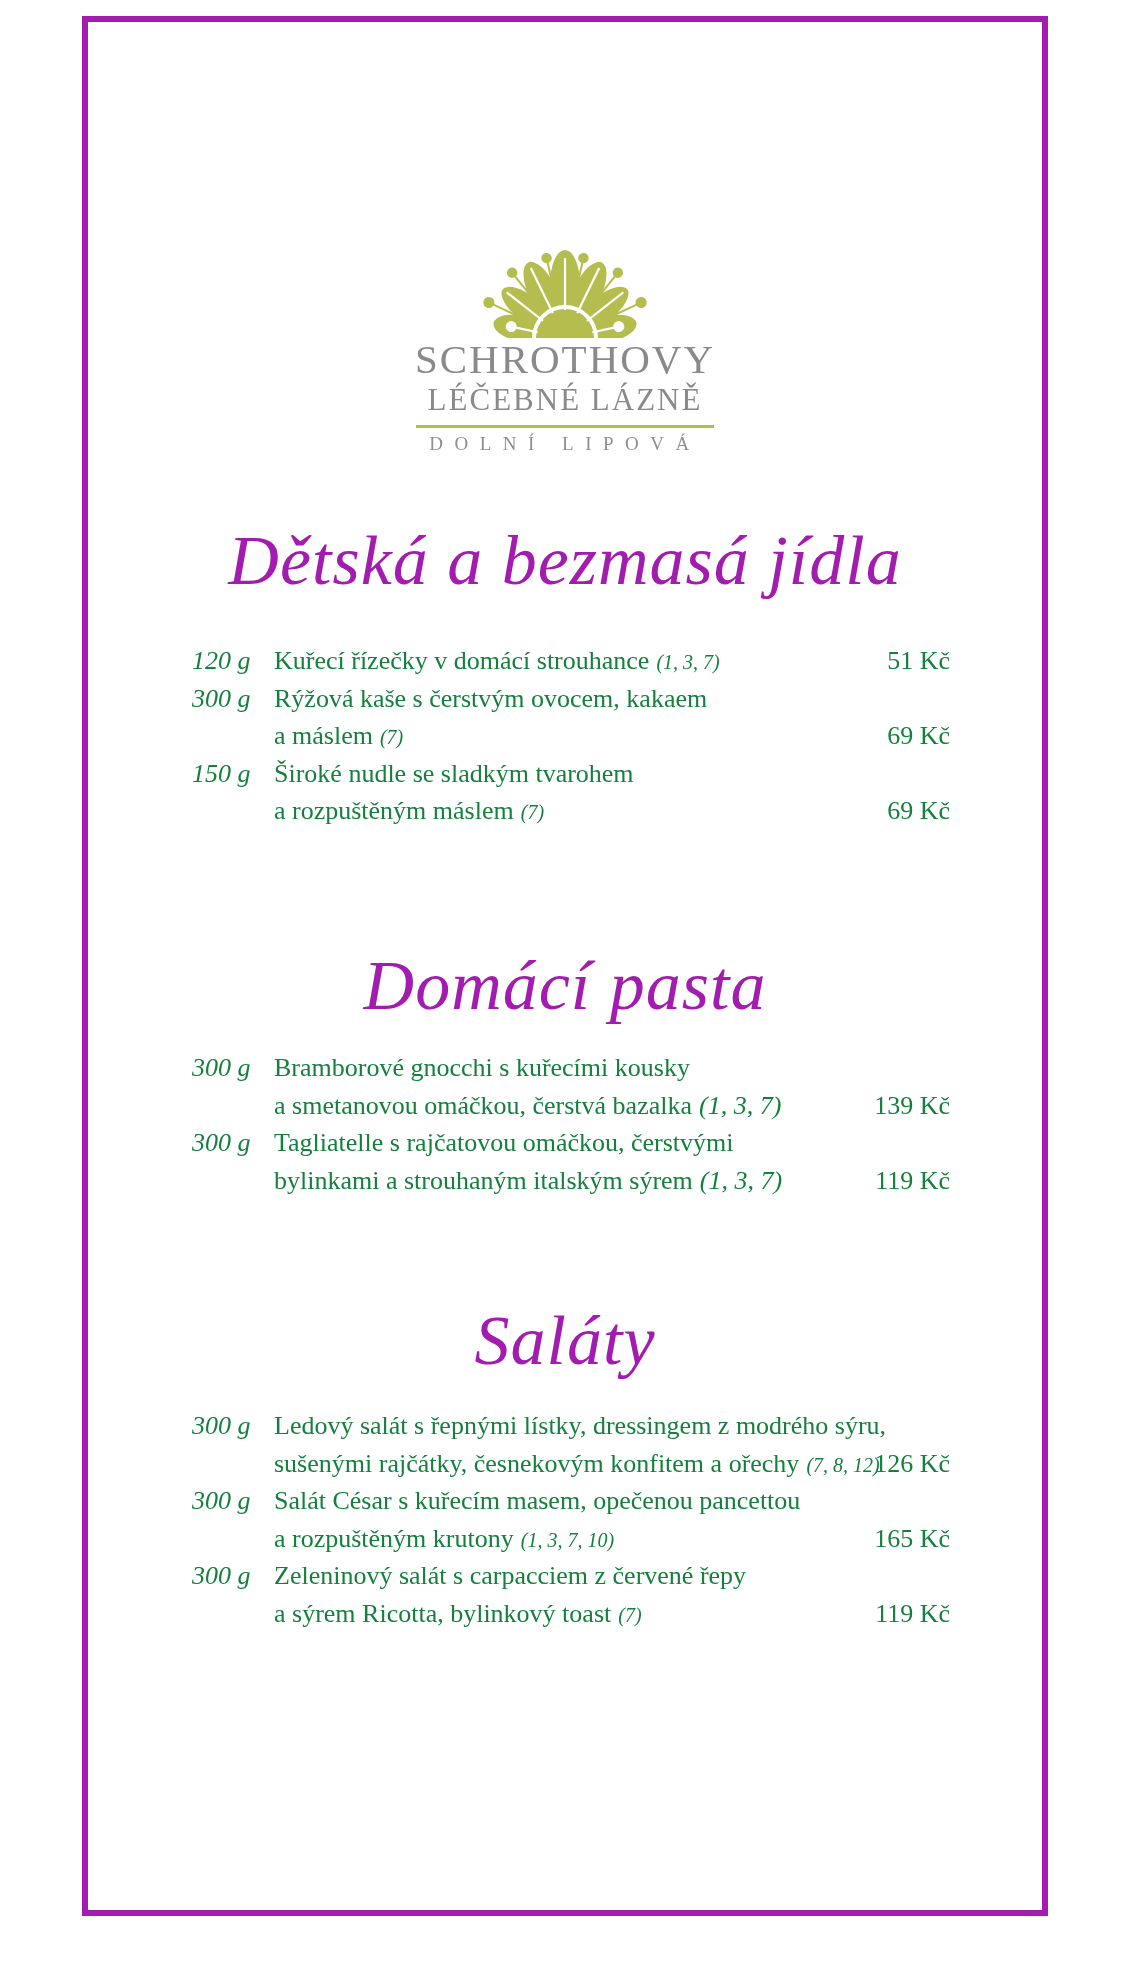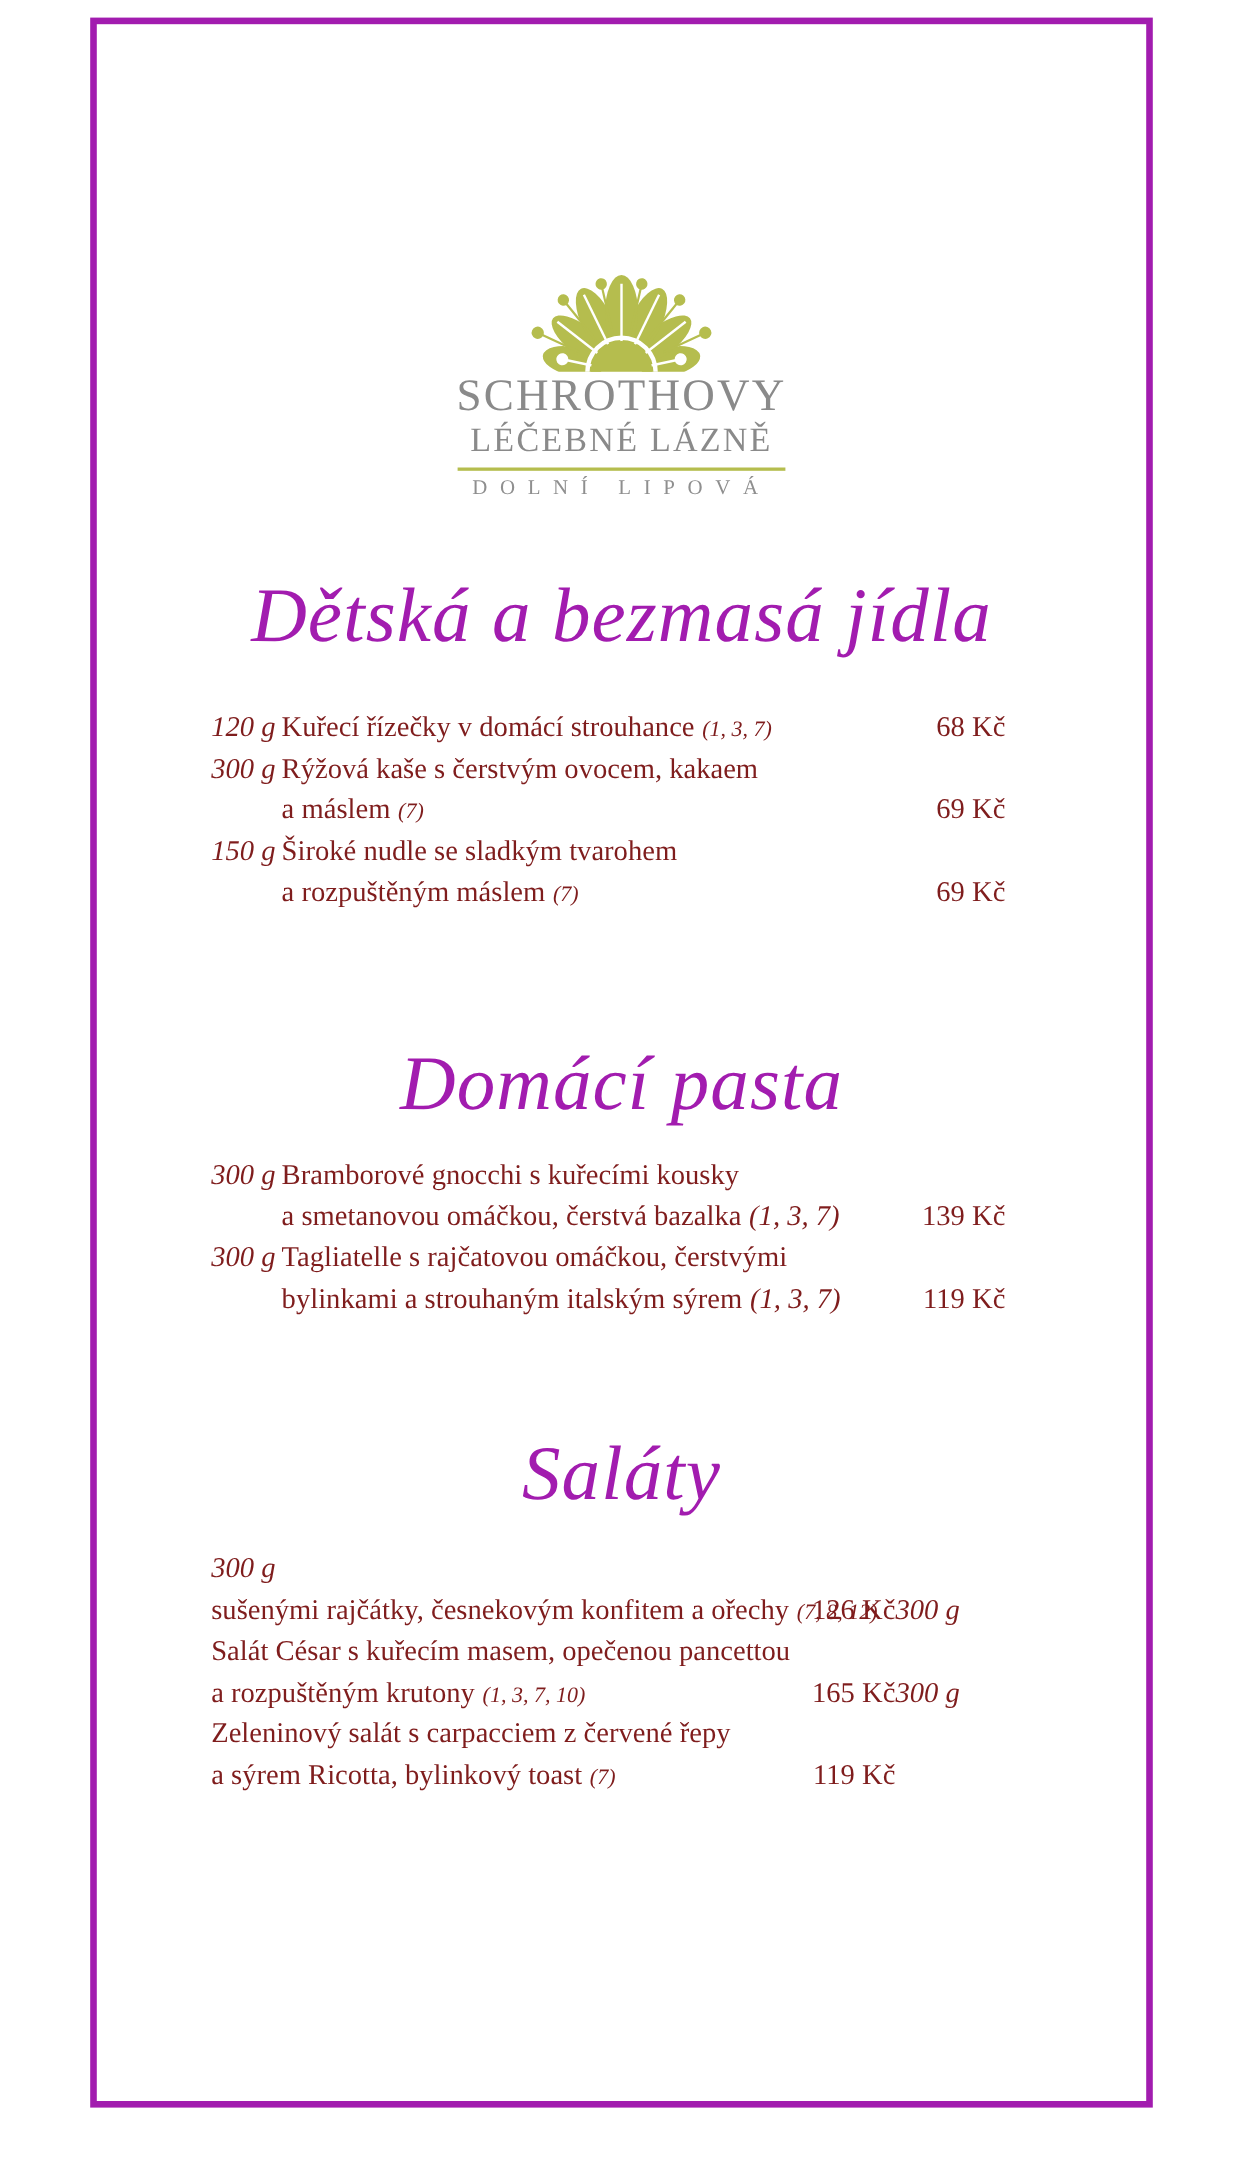--- a/index.html
+++ b/index.html
@@ -20,22 +20,22 @@
     font-style:italic;font-weight:400;color:#a21caf;
     font-size:70px;line-height:1.1;letter-spacing:1px;
   }
   .h1{top:500px;}
   .h2{top:925px;}
   .h3{top:1280px;}
   
   .rows{
     position:absolute;left:104px;width:758px;
     display:grid;grid-template-columns:64px 558px 100px;
-    grid-auto-rows:37.5px;
-    font-size:26px;line-height:37.5px;color:#7f1d1d;
+    column-gap:18px;grid-auto-rows:37.5px;
+    font-size:26px;line-height:37.5px;color:#15803d;
   }
   .s1{top:620px;}
   .s2{top:1027px;}
   .s3{top:1385px;}
   .w{font-style:italic;white-space:nowrap;}
   .t{white-space:nowrap;overflow:visible;}
   .p{text-align:right;white-space:nowrap;}
   .al{font-style:italic;margin-left:7px;}
   .al.sm{font-size:20px;}
   .al.lg{font-size:26px;}
@@ -119,21 +119,21 @@
 
   <div class="center brand">SCHROTHOVY</div>
   <div class="center brand2">LÉČEBNÉ LÁZNĚ</div>
   <div class="rule"></div>
   <div class="center brand3">DOLNÍ LIPOVÁ</div>
 
   <div class="center script h1">Dětská a bezmasá jídla</div>
   <div class="rows s1">
     <span class="w">120 g</span>
     <span class="t"><span>Kuřecí řízečky v domácí strouhance</span><span class="al sm">(1, 3, 7)</span></span>
-    <span class="p">68 Kč</span>
+    <span class="p">51 Kč</span>
 
     <span class="w">300 g</span>
     <span class="t"><span>Rýžová kaše s čerstvým ovocem, kakaem</span></span>
     <span class="p"></span>
 
     <span class="w"></span>
     <span class="t"><span>a máslem</span><span class="al sm">(7)</span></span>
     <span class="p">69 Kč</span>
 
     <span class="w">150 g</span>
@@ -160,20 +160,21 @@
     <span class="p"></span>
 
     <span class="w"></span>
     <span class="t"><span>bylinkami a strouhaným italským sýrem</span><span class="al lg">(1, 3, 7)</span></span>
     <span class="p">119 Kč</span>
   </div>
 
   <div class="center script h3">Saláty</div>
   <div class="rows s3">
     <span class="w">300 g</span>
+    <span class="t"><span>Ledový salát s řepnými lístky, dressingem z modrého sýru,</span></span>
     <span class="p"></span>
 
     <span class="w"></span>
     <span class="t"><span>sušenými rajčátky, česnekovým konfitem a ořechy</span><span class="al sm">(7, 8, 12)</span></span>
     <span class="p">126 Kč</span>
 
     <span class="w">300 g</span>
     <span class="t"><span>Salát César s kuřecím masem, opečenou pancettou</span></span>
     <span class="p"></span>
 

